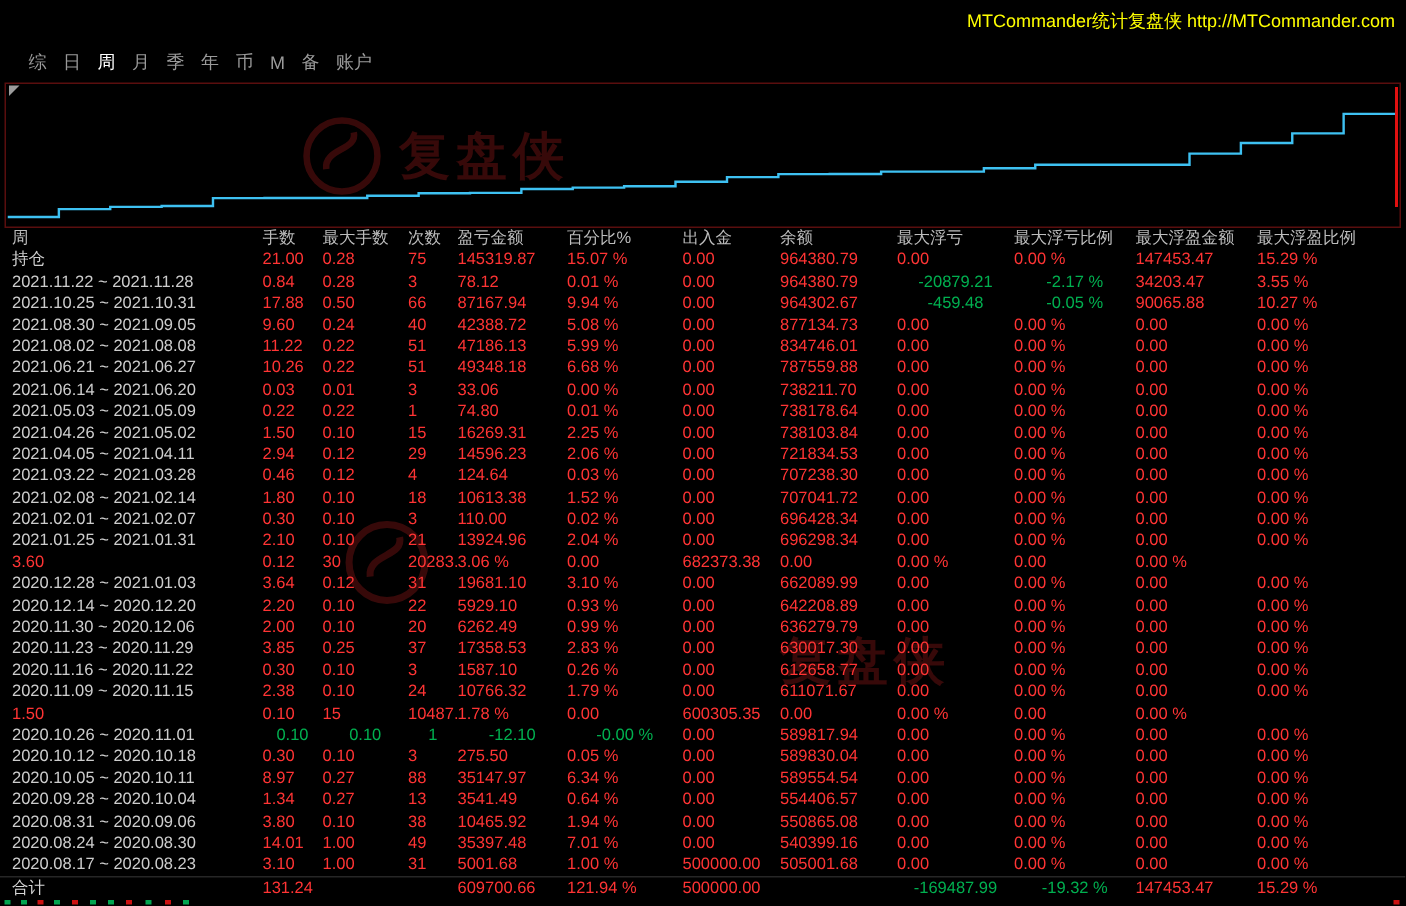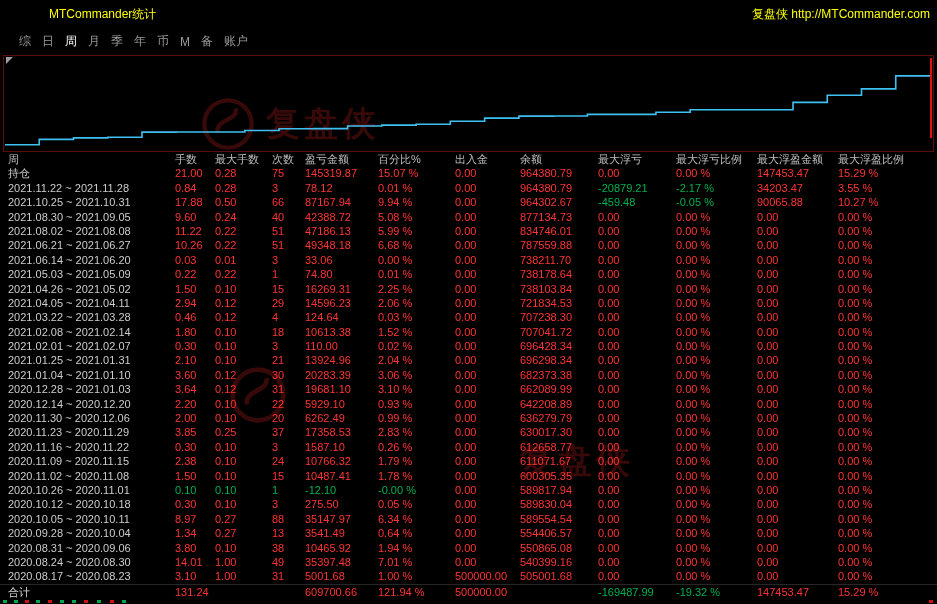--- a/index.html
+++ b/index.html
@@ -6,26 +6,26 @@
     --red:#ff3434; --green:#00b050; --yellow:#ffff00; --blue:#3ec1f2;
     --chart-border:#5a0e0e; --gray:#9a9a9a; --lightgray:#cdcdcd; --wm:#7a1616;
   }
   *{box-sizing:border-box;}
   html,body{margin:0;padding:0;}
   body{
     width:937px;height:604px;background:#000;overflow:hidden;position:relative;
     font-family:"Liberation Sans","DejaVu Sans",sans-serif;color:#ccc;
   }
   .watermark-layer{position:absolute;inset:0;z-index:0;pointer-events:none;color:var(--wm);}
-  .wm{position:absolute;display:flex;align-items:center;gap:10px;opacity:.45;margin-top:20px;}
+  .wm{position:absolute;display:flex;align-items:center;gap:10px;opacity:.45;}
   .wm svg{display:block;}
   .wm-text{font-size:34px;font-weight:bold;letter-spacing:4px;color:var(--wm);}
   #app{position:relative;z-index:1;}
 
-  .titlebar{height:20px;display:flex;justify-content:space-between;align-items:center;padding:14px 7px;margin-left:42px;}
+  .titlebar{height:20px;display:flex;justify-content:flex-end;align-items:center;padding:14px 7px;margin-left:42px;}
   .titlebar .title{color:var(--yellow);font-size:12px;}
   .titlebar .brand{color:var(--yellow);font-size:12px;}
 
   .menubar{height:27px;display:flex;align-items:center;padding-left:19px;gap:11px;font-size:12px;color:var(--gray);}
   .menubar span{cursor:default;}
   .menubar span.sel{color:#ffffff;}
 
   .chart-wrap{position:relative;height:97px;margin:0 3px;border:1px solid var(--chart-border);}
   .chart-wrap svg.curve{position:absolute;left:1px;top:1px;width:calc(100% - 4px);height:calc(100% - 2px);}
   .chart-corner{position:absolute;left:2px;top:1px;width:0;height:0;
@@ -36,21 +36,21 @@
     padding:0 9px 0 6px;font-size:10px;color:var(--gray);}
 
   .table{padding-left:8px;}
   .tr{display:grid;
     grid-template-columns:167px 40px 57px 33px 73px 77px 65px 78px 78px 81px 81px minmax(0,1fr);
     height:14.4px;line-height:14.4px;font-size:11px;white-space:nowrap;}
   .td{overflow:hidden;}
   .thead .td{color:#bdbdbd;}
   .period{color:var(--lightgray);}
   .num{color:var(--red);}
-  .num.green{color:var(--green);}
+  .num.green{color:var(--green);text-align:center;}
 
   .footer-row{border-top:1px solid #262626;}
   .footer-row .period{color:#d6d6d6;}
 
   .bottom-strip{position:absolute;left:0;right:0;bottom:0;height:5px;z-index:2;}
   .tick{position:absolute;bottom:1px;width:4px;height:3px;}
 </style>
 </head>
 <body>
 
@@ -307,21 +307,20 @@
         <div class="td num">13924.96</div>
         <div class="td num">2.04 %</div>
         <div class="td num">0.00</div>
         <div class="td num">696298.34</div>
         <div class="td num">0.00</div>
         <div class="td num">0.00 %</div>
         <div class="td num">0.00</div>
         <div class="td num">0.00 %</div>
       </div>
       <div class="tr">
-        <div class="td period">2021.01.04 ~ 2021.01.10</div>
         <div class="td num">3.60</div>
         <div class="td num">0.12</div>
         <div class="td num">30</div>
         <div class="td num">20283.39</div>
         <div class="td num">3.06 %</div>
         <div class="td num">0.00</div>
         <div class="td num">682373.38</div>
         <div class="td num">0.00</div>
         <div class="td num">0.00 %</div>
         <div class="td num">0.00</div>
@@ -405,21 +404,20 @@
         <div class="td num">10766.32</div>
         <div class="td num">1.79 %</div>
         <div class="td num">0.00</div>
         <div class="td num">611071.67</div>
         <div class="td num">0.00</div>
         <div class="td num">0.00 %</div>
         <div class="td num">0.00</div>
         <div class="td num">0.00 %</div>
       </div>
       <div class="tr">
-        <div class="td period">2020.11.02 ~ 2020.11.08</div>
         <div class="td num">1.50</div>
         <div class="td num">0.10</div>
         <div class="td num">15</div>
         <div class="td num">10487.41</div>
         <div class="td num">1.78 %</div>
         <div class="td num">0.00</div>
         <div class="td num">600305.35</div>
         <div class="td num">0.00</div>
         <div class="td num">0.00 %</div>
         <div class="td num">0.00</div>

